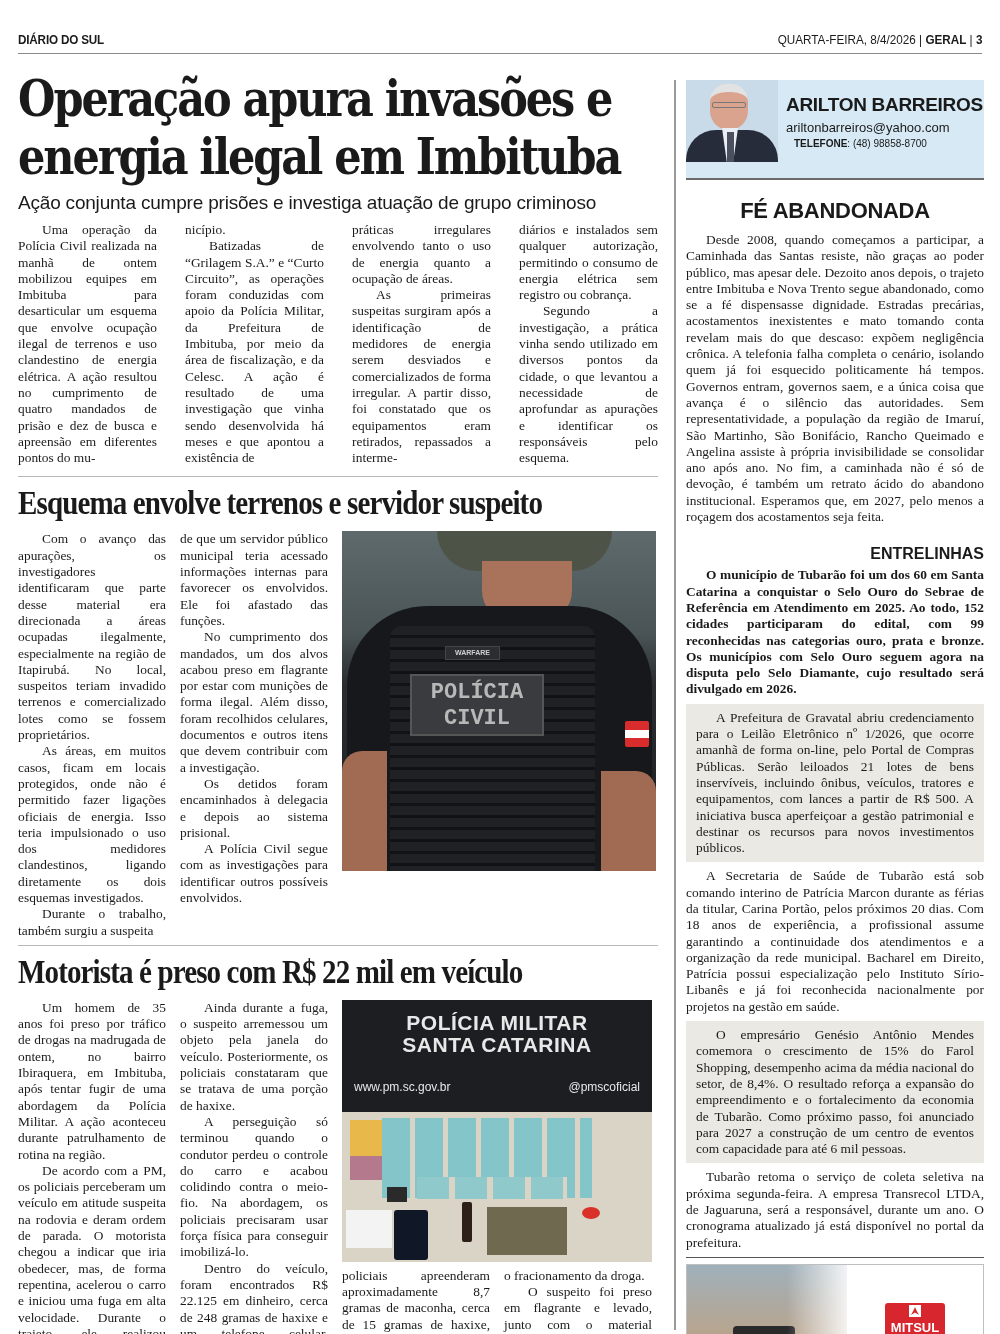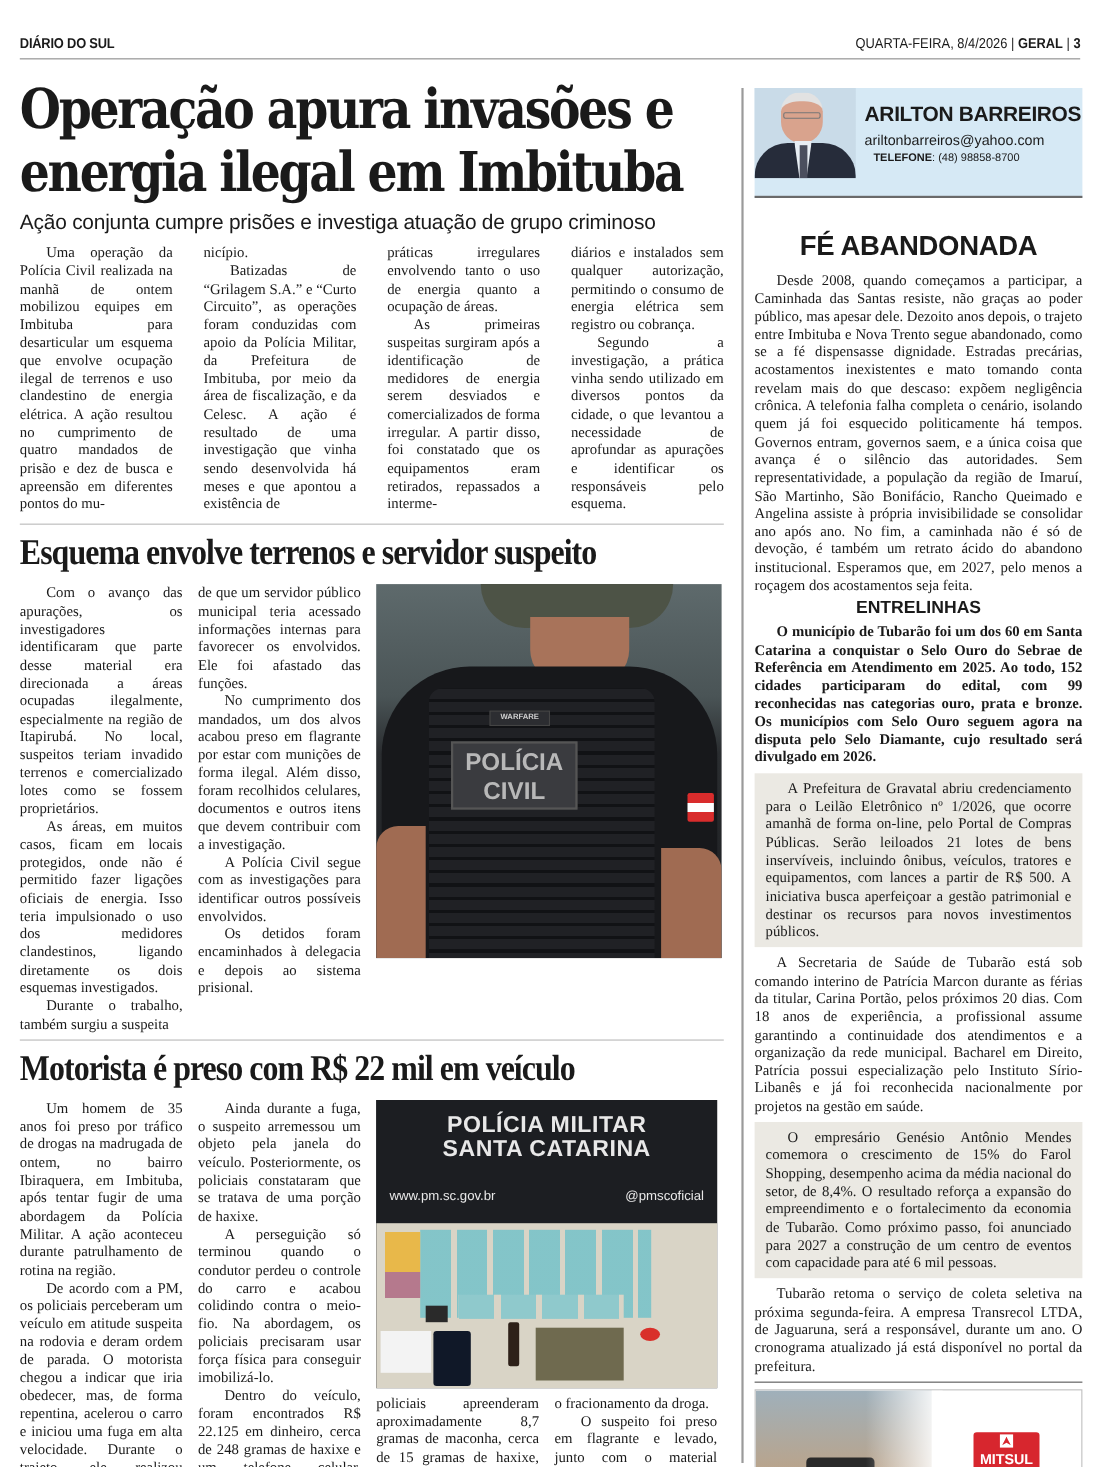--- a/index.html
+++ b/index.html
@@ -30,24 +30,24 @@
   .block2 { display: grid; grid-template-columns: 148px 148px 314px; column-gap: 14px; margin-top: 8px; }
   .photo { position: relative; overflow: hidden; }
 
   .columnist { position: relative; height: 100px; background: #d6e9f5; margin-left: 0; border-bottom: 2px solid #6a6a6a; }
   .columnist .portrait { position: absolute; left: 0; top: 0; width: 92px; height: 82px; background: linear-gradient(180deg,#c9dbe8 0%,#c9dbe8 100%); overflow: hidden; }
   .columnist .cname { position: absolute; left: 100px; top: 14px; font-family: "Liberation Sans", sans-serif; font-weight: bold; font-size: 19px; letter-spacing: -0.3px; }
   .columnist .cmail { position: absolute; left: 100px; top: 40px; font-family: "Liberation Sans", sans-serif; font-size: 13px; }
   .columnist .cphone { position: absolute; left: 108px; top: 58px; font-family: "Liberation Sans", sans-serif; font-size: 10px; }
   .columnist .cphone b { font-weight: bold; }
 
-  .col-title { font-family: "Liberation Sans", sans-serif; font-size: 25px; text-align: center; margin-top: 30px; letter-spacing: -0.3px; }
+  .col-title { font-family: "Liberation Sans", sans-serif; font-size: 22px; text-align: center; margin-top: 18px; letter-spacing: -0.3px; }
   .side-text { font-family: "Liberation Serif", serif; font-size: 13.4px; line-height: 16.3px; text-align: justify; margin-top: 8px; }
   .side-text p { text-indent: 20px; }
-  .entre-title { font-family: "Liberation Sans", sans-serif; font-weight: bold; font-size: 16px; text-align: center; margin-top: 4px; }
+  .entre-title { font-family: "Liberation Sans", sans-serif; font-weight: bold; font-size: 16px; text-align: right; margin-top: 20px; }
   .shaded { background: #ebe9e3; padding: 6px 10px; margin-top: 6px; }
   .plain { margin-top: 6px; }
   .bottom-rule { height: 1px; background: #555; margin-top: 6px; }
 
   .ad { position: relative; height: 180px; margin-top: 6px; border: 1px solid #bfbfbf; overflow: hidden; background: #fff; }
   .ad .scene { position: absolute; left: 0; top: 0; width: 160px; height: 100%; background: linear-gradient(180deg,#9fb0bb 0%,#b9a48c 40%,#c9a98a 65%,#b99c7c 100%); }
   .ad .fade { position: absolute; left: 100px; top: 0; width: 70px; height: 100%; background: linear-gradient(90deg, rgba(255,255,255,0) 0%, #fff 100%); }
   .ad .right-panel { position: absolute; left: 160px; top: 0; right: 0; height: 100%; text-align: center; font-family: "Liberation Sans", sans-serif; }
   .brand { display: inline-flex; align-items: center; gap: 3px; background: #d7262e; color: #fff; font-weight: bold; font-size: 13px; padding: 2px 6px; border-radius: 3px; margin-top: 38px; flex-direction: column; }
   .brand .logo { display: inline-block; width: 12px; height: 12px; background: #fff; position: relative; }
@@ -104,41 +104,41 @@
     <h2 class="sec-title">Esquema envolve terrenos e servidor suspeito</h2>
     <div class="block2">
       <div class="col">
         <p>Com o avanço das apurações, os investigadores identificaram que parte desse material era direcionada a áreas ocupadas ilegalmente, especialmente na região de Itapirubá. No local, suspeitos teriam invadido terrenos e comercializado lotes como se fossem proprietários.</p>
         <p>As áreas, em muitos casos, ficam em locais protegidos, onde não é permitido fazer ligações oficiais de energia. Isso teria impulsionado o uso dos medidores clandestinos, ligando diretamente os dois esquemas investigados.</p>
         <p>Durante o trabalho, também surgiu a suspeita</p>
       </div>
       <div class="col">
         <p class="cont">de que um servidor público municipal teria acessado informações internas para favorecer os envolvidos. Ele foi afastado das funções.</p>
         <p>No cumprimento dos mandados, um dos alvos acabou preso em flagrante por estar com munições de forma ilegal. Além disso, foram recolhidos celulares, documentos e outros itens que devem contribuir com a investigação.</p>
+        <p>Os detidos foram encaminhados à delegacia e depois ao sistema prisional.</p>
         <p>A Polícia Civil segue com as investigações para identificar outros possíveis envolvidos.</p>
-        <p>Os detidos foram encaminhados à delegacia e depois ao sistema prisional.</p>
       </div>
       <div class="photo" style="height:340px;background:linear-gradient(180deg,#5e6a6c 0%,#4a5456 30%,#2a2d30 45%,#1b1c1f 100%);">
 
         <div style="position:absolute;left:95px;top:0;width:175px;height:40px;background:#4d5346;border-radius:0 0 60px 60px;"></div>
 
         <div style="position:absolute;left:140px;top:30px;width:90px;height:60px;background:#a8735a;border-radius:0 0 30px 30px;"></div>
 
         <div style="position:absolute;left:5px;top:75px;width:305px;height:265px;background:#17181b;border-radius:80px 80px 0 0;"></div>
 
         <div style="position:absolute;left:0;top:220px;width:45px;height:120px;background:#a06b52;border-radius:20px 0 0 0;"></div>
         <div style="position:absolute;right:0;top:240px;width:55px;height:100px;background:#a06b52;border-radius:0 20px 0 0;"></div>
 
         <div style="position:absolute;left:48px;top:95px;width:205px;height:245px;background:repeating-linear-gradient(180deg,#202125 0 9px,#111215 9px 12px);border-radius:12px 12px 0 0;"></div>
 
         <div style="position:absolute;left:103px;top:115px;width:55px;height:14px;background:#2c2d31;border:1px solid #444;color:#d0d0d0;font-family:'Liberation Sans',sans-serif;font-size:7px;font-weight:bold;text-align:center;line-height:12px;">
           <span>WARFARE</span>
         </div>
 
-        <div style="position:absolute;left:68px;top:143px;width:115px;height:62px;background:#3a3b3f;border:2px solid #555;color:#b8b8b8;font-family:Liberation Sans, sans-serif;font-weight:bold;text-align:center;font-size:22px;line-height:26px;padding-top:4px;">
+        <div style="position:absolute;left:68px;top:143px;width:134px;height:62px;background:#3a3b3f;border:2px solid #555;color:#b8b8b8;font-family:Liberation Mono, monospace;font-weight:bold;text-align:center;font-size:22px;line-height:26px;padding-top:4px;">
           <div>POLÍCIA</div>
           <div>CIVIL</div>
         </div>
 
         <div style="position:absolute;left:283px;top:190px;width:24px;height:26px;background:linear-gradient(180deg,#d92c2c 0 33%,#fff 33% 66%,#d92c2c 66% 100%);border-radius:2px;"></div>
       </div>
     </div>
   </article>
 
   <div class="rule" style="margin-top:6px;"></div>

